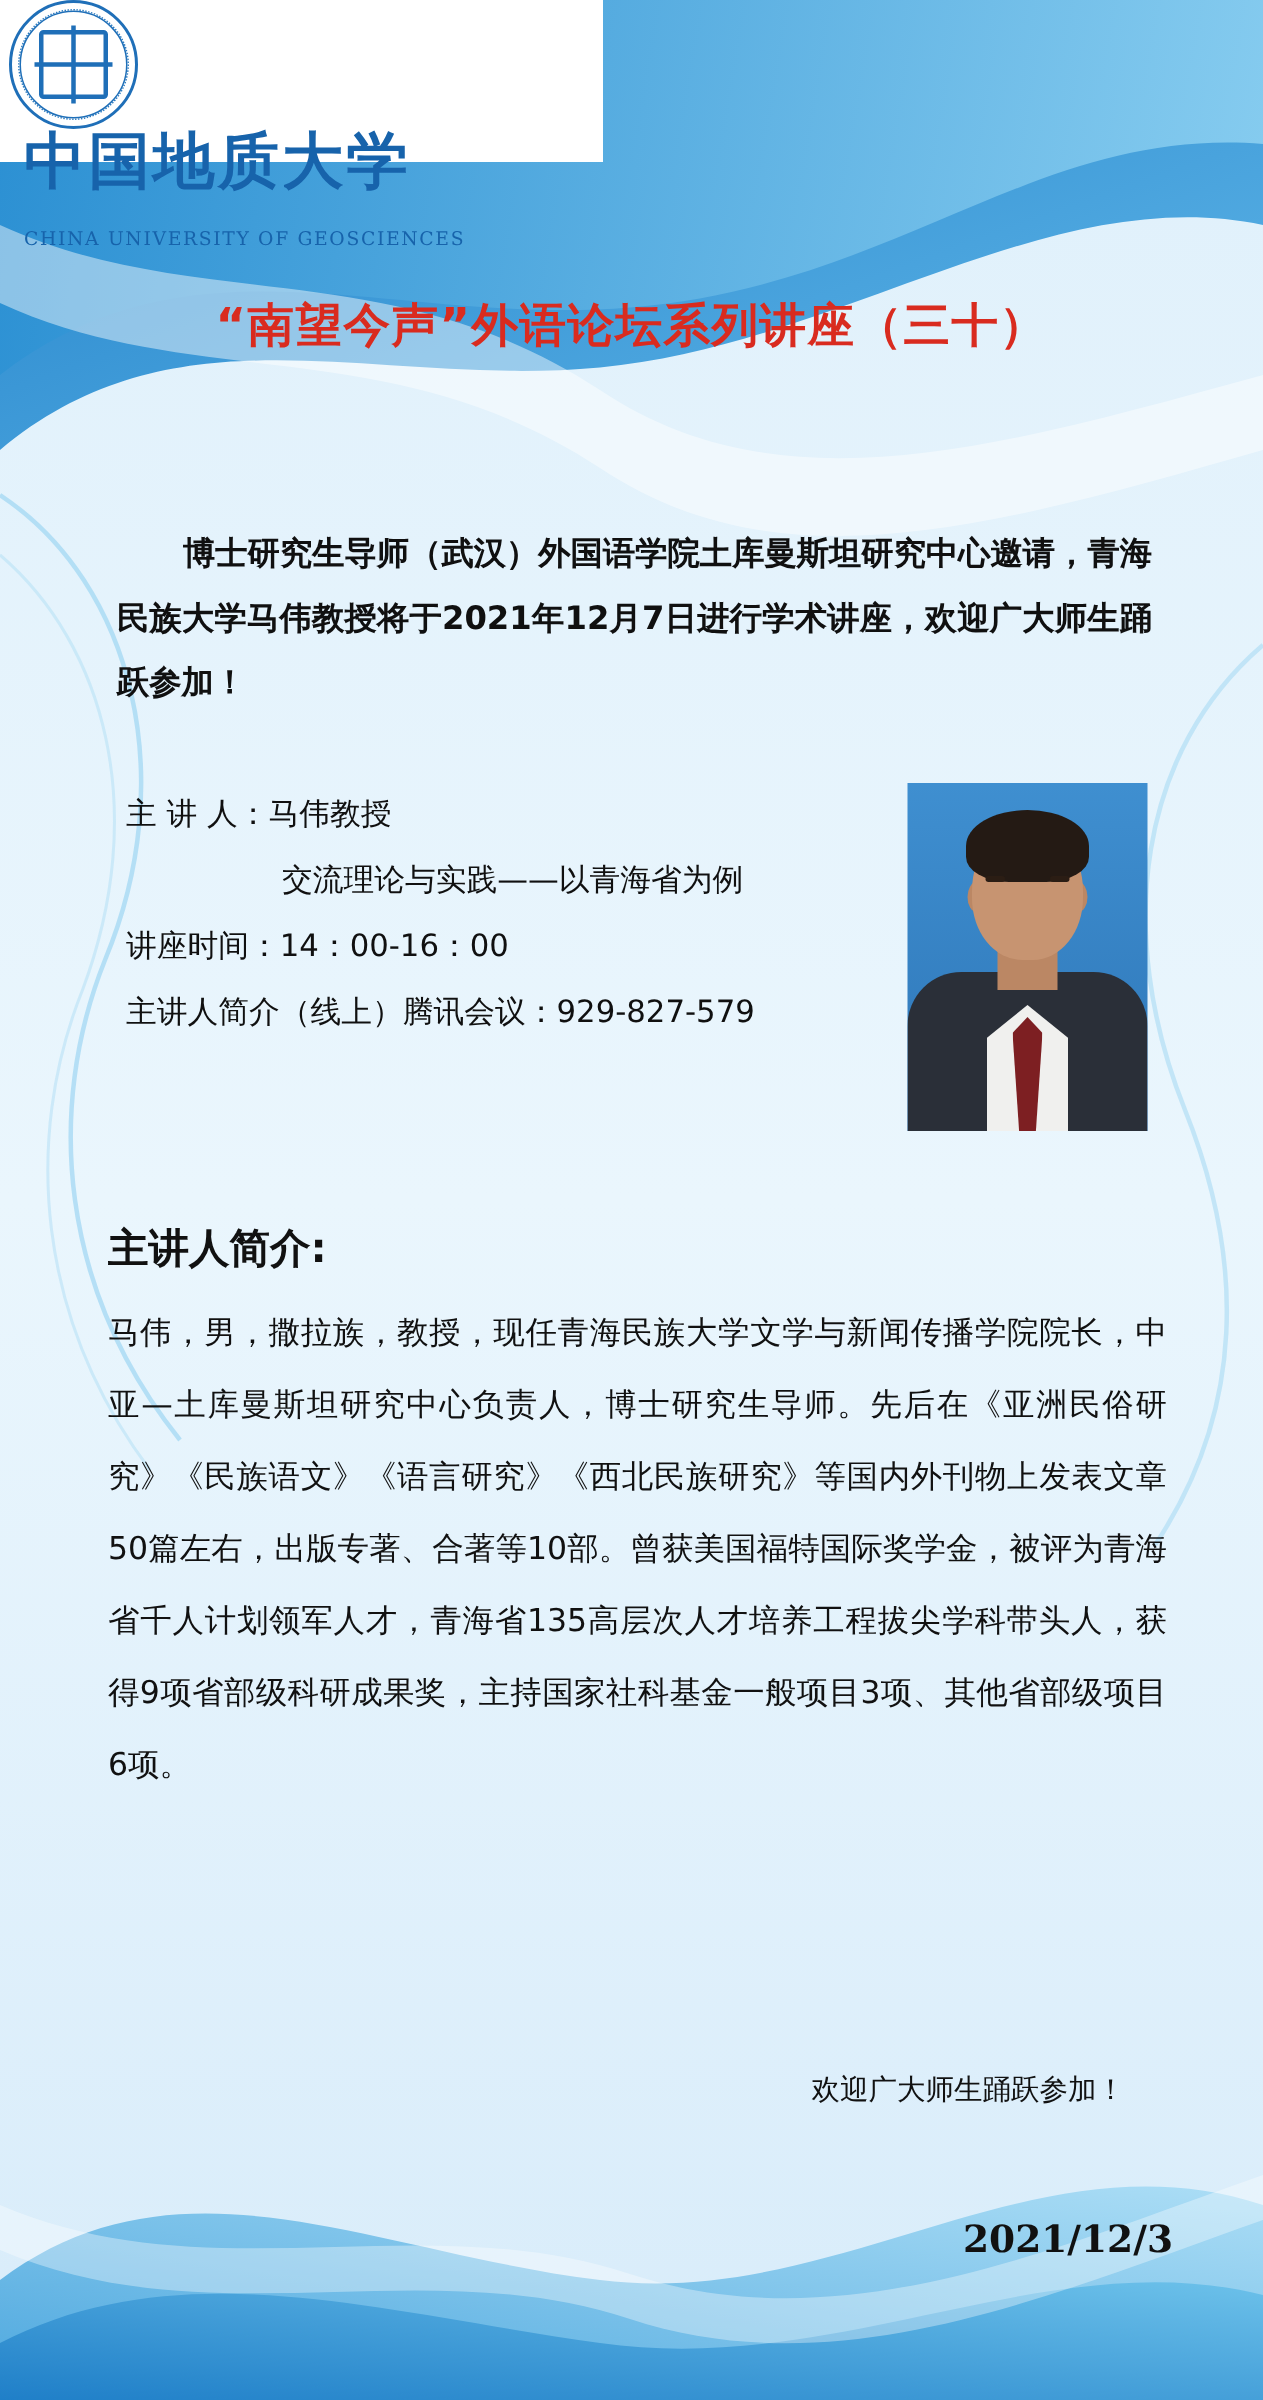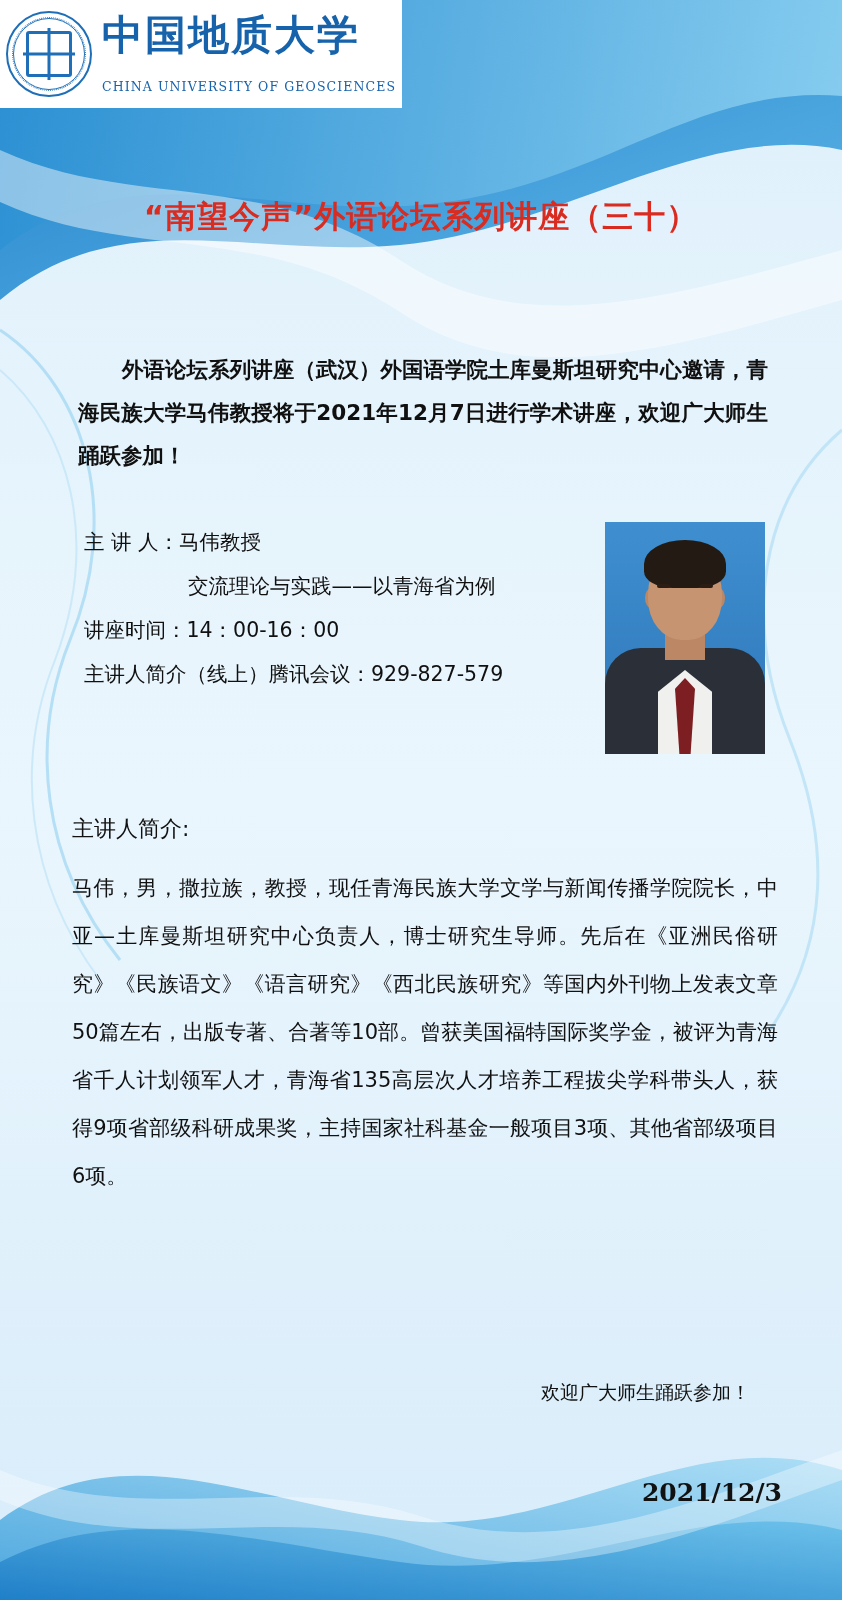--- a/index.html
+++ b/index.html
@@ -27,23 +27,24 @@
   }
   
   .logo-band {
     position: absolute;
     left: 0;
     top: 0;
     width: 402px;
     height: 108px;
     background: #ffffff;
     display: flex;
-    align-items: center;
+    align-items: flex-start;
     padding-left: 6px;
     box-sizing: border-box;
+    flex-direction: column;
   }
   .logo-seal {
     width: 86px;
     height: 86px;
     flex: 0 0 86px;
     position: relative;
   }
   .logo-seal .ring-outer {
     position: absolute;
     inset: 0;
@@ -246,22 +247,23 @@
     border-radius: 2px;
     background: #2b1d14;
   }
   .portrait .eye-l { left: 52px; }
   .portrait .eye-r { right: 52px; }
   
   .bio-title {
     position: absolute;
     left: 72px;
     top: 814px;
-    font-size: 22px;
+    font-size: 27px;
     color: #111;
+    font-weight: bold;
   }
   .bio-body {
     position: absolute;
     left: 72px;
     top: 864px;
     width: 706px;
     font-size: 21px;
     color: #111;
     line-height: 48px;
     text-align: justify;
@@ -338,21 +340,21 @@
       <div class="seal-core"></div>
     </div>
     <div class="logo-text">
       <div class="logo-cn">中国地质大学</div>
       <div class="logo-en">CHINA UNIVERSITY OF GEOSCIENCES</div>
     </div>
   </div>
 
   <div class="poster-title">“南望今声”外语论坛系列讲座（三十）</div>
 
-  <div class="intro">外语论坛系列讲座（武汉）外国语学院土库曼斯坦研究中心邀请，青海民族大学马伟教授将于2021年12月7日进行学术讲座，欢迎广大师生踊跃参加！</div>
+  <div class="intro">博士研究生导师（武汉）外国语学院土库曼斯坦研究中心邀请，青海民族大学马伟教授将于2021年12月7日进行学术讲座，欢迎广大师生踊跃参加！</div>
 
   <div class="details">
     <div>
       <span>主 讲  人：</span><span>马伟教授</span>
     </div>
     <div class="row-indent">
       <span>交流理论与实践——以青海省为例</span>
     </div>
     <div>
       <span>讲座时间：</span><span>14：00-16：00</span>

